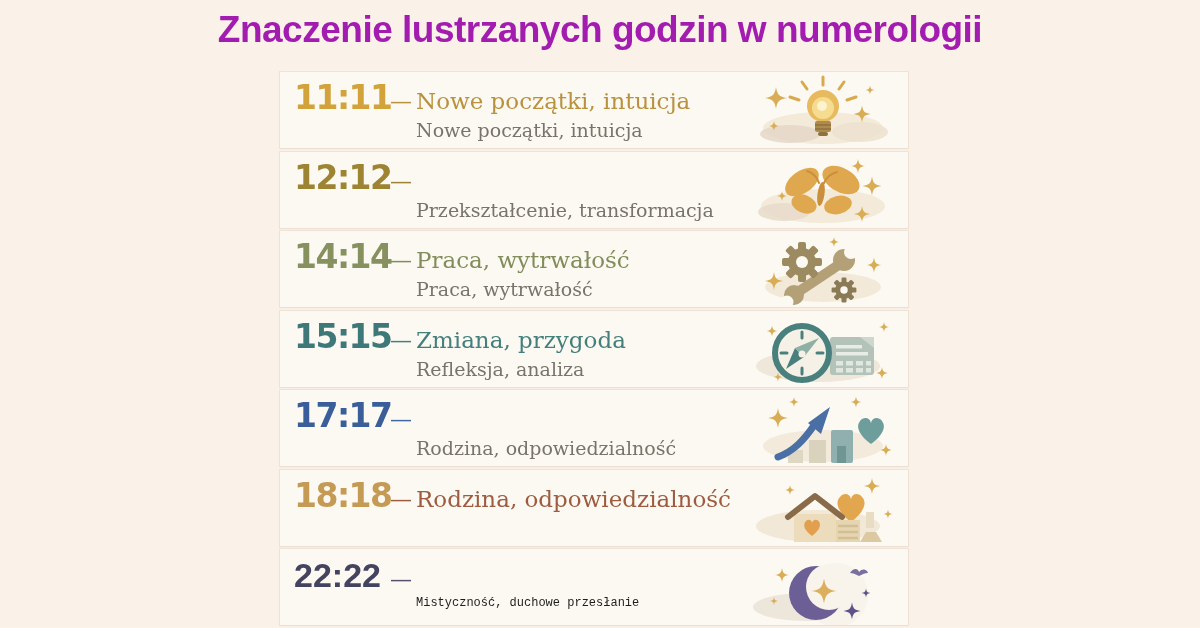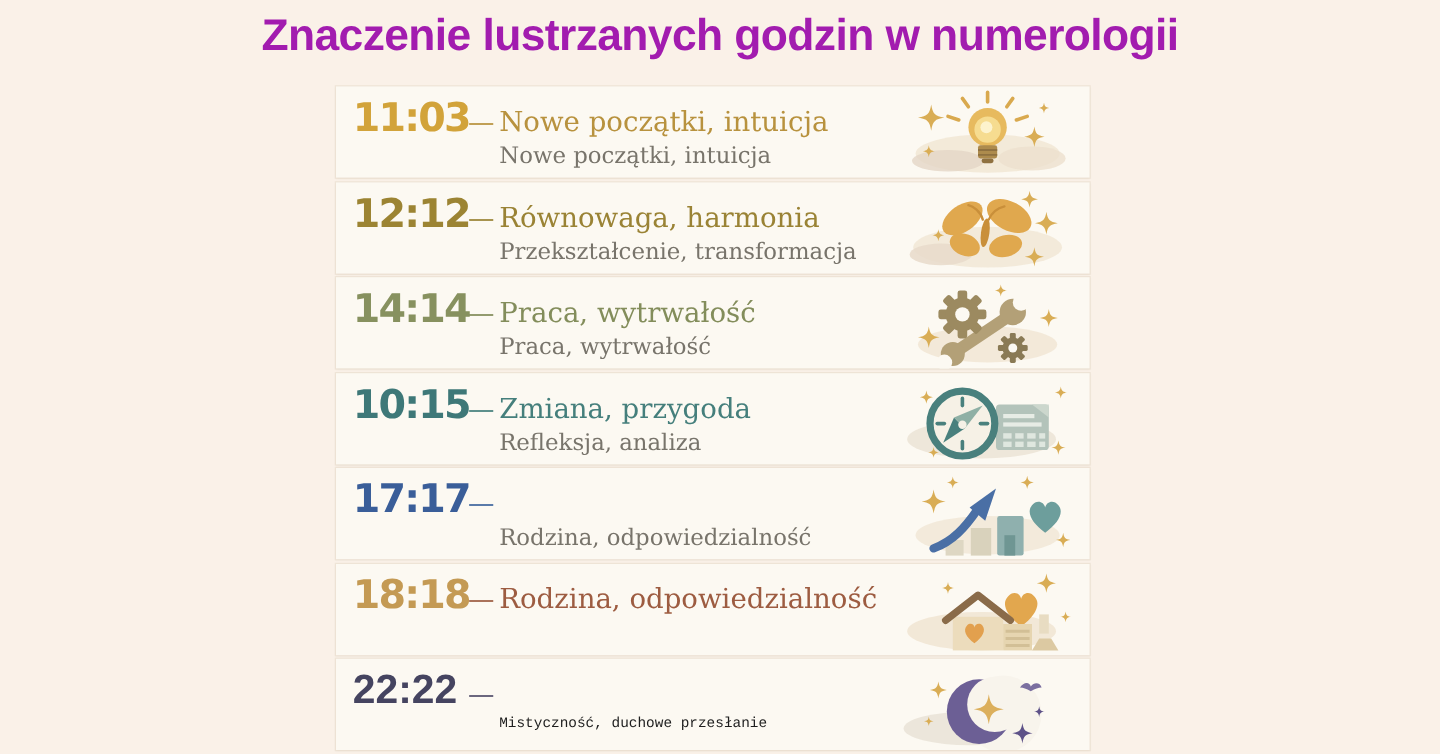--- a/index.html
+++ b/index.html
@@ -37,21 +37,21 @@
 </style>
 </head>
 <body style="background: rgb(250, 241, 232);">
 
 <div class="title">Znaczenie lustrzanych godzin w numerologii</div>
 
 <div class="panel">
 
   <div class="row" style="--tc: #d2a33a; --mc: #b8923e; --sc: #78746b;">
     <div class="line1">
-      <span class="time">11:03</span>
+      <span class="time">11:11</span>
       <span class="dash">—</span>
       <span class="meaning">Nowe początki, intuicja</span>
     </div>
     <div class="subtitle">Nowe początki, intuicja</div>
     <div class="icon-wrap">
       <svg viewBox="0 0 170 76" xmlns="http://www.w3.org/2000/svg">
         <ellipse cx="85" cy="56" rx="60" ry="16" fill="#f0e4d0" opacity="0.75"></ellipse>
         <ellipse cx="52" cy="62" rx="30" ry="9" fill="#e3d6c6" opacity="0.8"></ellipse>
         <ellipse cx="122" cy="60" rx="28" ry="10" fill="#ece0cd" opacity="0.8"></ellipse>
         <g stroke="#d9a94e" stroke-width="3" stroke-linecap="round">
@@ -75,21 +75,20 @@
           <path transform="translate(132,18) scale(0.45)" d="M0 -10 C1.2 -2.8 2.8 -1.2 10 0 C2.8 1.2 1.2 2.8 0 10 C-1.2 2.8 -2.8 1.2 -10 0 C-2.8 -1.2 -1.2 -2.8 0 -10 Z"></path>
         </g>
       </svg>
     </div>
   </div>
 
   <div class="row" style="--tc: #9c8433; --mc: #9a8335; --sc: #78746b;">
     <div class="line1">
       <span class="time">12:12</span>
       <span class="dash">—</span>
-      <span class="meaning">Równowaga, harmonia</span>
     </div>
     <div class="subtitle">Przekształcenie, transformacja</div>
     <div class="icon-wrap">
       <svg viewBox="0 0 170 76" xmlns="http://www.w3.org/2000/svg">
         <ellipse cx="85" cy="54" rx="62" ry="17" fill="#f0e4d0" opacity="0.7"></ellipse>
         <ellipse cx="46" cy="60" rx="26" ry="9" fill="#e7dbca" opacity="0.85"></ellipse>
         <g fill="#e0a84e">
           <ellipse cx="64" cy="30" rx="19" ry="11" transform="rotate(-35 64 30)"></ellipse>
           <ellipse cx="103" cy="28" rx="20" ry="12" transform="rotate(28 103 28)"></ellipse>
           <ellipse cx="66" cy="52" rx="13" ry="9" transform="rotate(22 66 52)"></ellipse>
@@ -157,21 +156,21 @@
           <path transform="translate(36,50) scale(0.9)" d="M0 -10 C1.2 -2.8 2.8 -1.2 10 0 C2.8 1.2 1.2 2.8 0 10 C-1.2 2.8 -2.8 1.2 -10 0 C-2.8 -1.2 -1.2 -2.8 0 -10 Z"></path>
           <path transform="translate(96,11) scale(0.5)" d="M0 -10 C1.2 -2.8 2.8 -1.2 10 0 C2.8 1.2 1.2 2.8 0 10 C-1.2 2.8 -2.8 1.2 -10 0 C-2.8 -1.2 -1.2 -2.8 0 -10 Z"></path>
           <path transform="translate(136,34) scale(0.75)" d="M0 -10 C1.2 -2.8 2.8 -1.2 10 0 C2.8 1.2 1.2 2.8 0 10 C-1.2 2.8 -2.8 1.2 -10 0 C-2.8 -1.2 -1.2 -2.8 0 -10 Z"></path>
         </g>
       </svg>
     </div>
   </div>
 
   <div class="row" style="--tc: #3e7878; --mc: #457f7c; --sc: #78746b;">
     <div class="line1">
-      <span class="time">10:15</span>
+      <span class="time">15:15</span>
       <span class="dash">—</span>
       <span class="meaning">Zmiana, przygoda</span>
     </div>
     <div class="subtitle">Refleksja, analiza</div>
     <div class="icon-wrap">
       <svg viewBox="0 0 170 76" xmlns="http://www.w3.org/2000/svg">
         <ellipse cx="80" cy="55" rx="62" ry="16" fill="#e9e0d2" opacity="0.75"></ellipse>
         <g>
           <rect x="92" y="26" width="44" height="38" rx="3" fill="#b3c3ba"></rect>
           <path d="M122 26 h14 v11 z" fill="#ccd7cd"></path>

